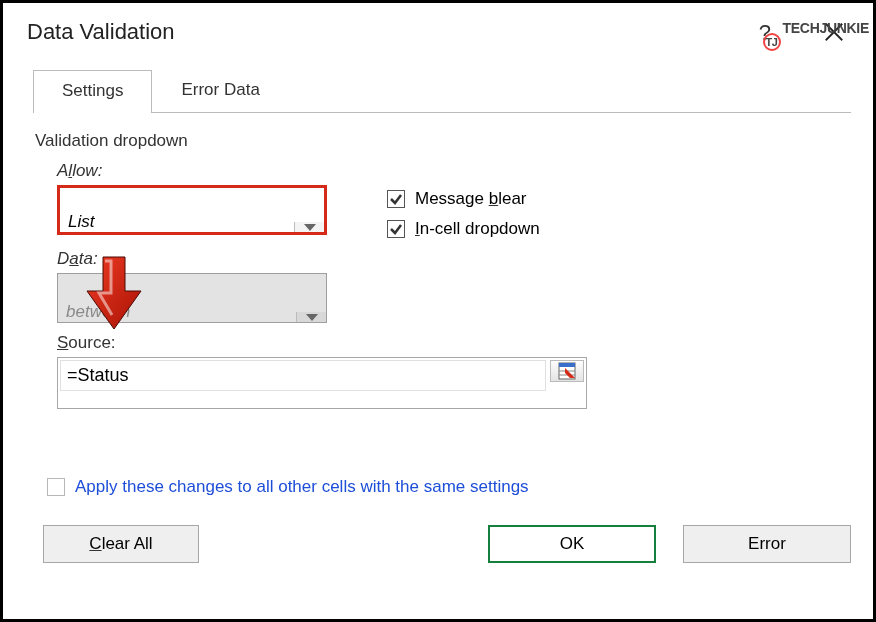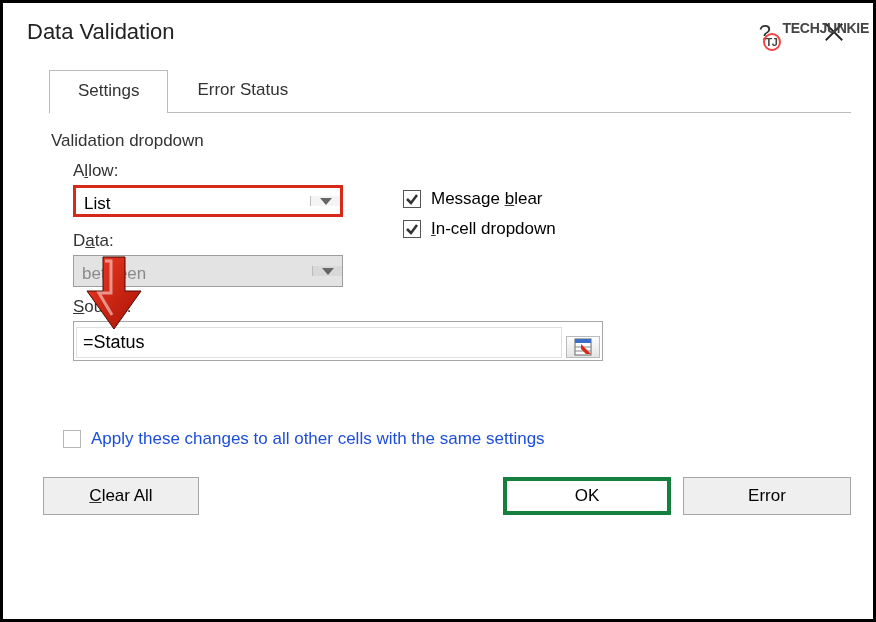--- a/index.html
+++ b/index.html
@@ -59,21 +59,20 @@
       color: #333;
       cursor: pointer;
     }
     .close-btn {
       padding: 2px 10px 0 10px;
       cursor: pointer;
     }
     .close-btn svg { width: 22px; height: 22px; }
     .content {
       padding: 10px 22px 0 30px;
-      margin-left: 16px;
     }
     .tabs {
       display: flex;
       border-bottom: 1px solid #bbb;
       margin-bottom: 6px;
     }
     .tab {
       padding: 10px 28px 12px 28px;
       border: 1px solid transparent;
       border-bottom: none;
@@ -90,34 +89,34 @@
     .criteria-label {
       font-size: 17px;
       color: #333;
       padding: 12px 2px 10px 2px;
     }
     .form-row {
       display: flex;
       align-items: flex-start;
       padding-left: 24px;
     }
-    .col-left { width: 300px; }
+    .col-left { width: 300px; font-style: italic; }
     .lbl {
       display: block;
       font-size: 17px;
       color: #333;
       margin-bottom: 4px;
     }
     .underline-a { text-decoration: underline; text-decoration-color: #333; }
     .dropdown {
       display: flex;
       border: 1px solid #9e9e9e;
-      height: 32px;
+      height: 50px;
       width: 270px;
-      align-items: center;
+      align-items: flex-end;
       background: #fff;
       cursor: pointer;
     }
     .dropdown.highlighted {
       border: 3px solid #d62a18;
     }
     .dropdown.disabled {
       background: #e3e3e3;
       color: #8a8a8a;
     }
@@ -152,23 +151,23 @@
       display: inline-flex;
       align-items: center;
       justify-content: center;
       background: #fff;
     }
     .cb-box.checked svg { width: 14px; height: 14px; stroke: #333; stroke-width: 2.5; fill: none; }
     .source-row { padding-left: 24px; }
     .source-input-wrap {
       display: flex;
       width: 530px;
-      height: 40px;
+      height: 52px;
       border: 1px solid #a7a7a7;
-      align-items: flex-end;
+      align-items: flex-start;
     }
     .source-input {
       flex: 1;
       border: 1px solid #e0e0e0;
       margin: 2px;
       padding: 4px 6px;
       font-size: 18px;
       outline: none;
       font-family: inherit;
     }
@@ -184,36 +183,36 @@
       display: flex;
       align-items: center;
       padding: 68px 0 0 14px;
       color: #1d4ed8;
       font-size: 17px;
     }
     .apply-row .cb-box { border-color: #b7b7b7; }
     .button-row {
       display: flex;
       padding: 28px 22px 0 40px;
-      gap: 12px;
+      gap: 27px;
     }
     .btn {
       height: 38px;
       min-width: 156px;
       border: 1px solid #a7a7a7;
       background: #efefef;
       font-size: 17px;
       display: flex;
       align-items: center;
       justify-content: center;
       cursor: pointer;
     }
     .spacer-flex { flex: 1; }
     .btn.primary {
-      border: 4px solid #15803d;
+      border: 2px solid #15803d;
       background: #fff;
       min-width: 168px;
     }
     .btn.cancel { min-width: 168px; }
     .red-arrow {
       position: absolute;
       left: 82px;
       top: 250px;
       z-index: 10;
       pointer-events: none;
@@ -236,21 +235,21 @@
       <svg viewBox="0 0 24 24">
           <line x1="3" y1="3" x2="21" y2="21" stroke="#222" stroke-width="2"></line>
           <line x1="21" y1="3" x2="3" y2="21" stroke="#222" stroke-width="2"></line>
         </svg>
     </span>
   </div>
 
   <div class="content">
     <div class="tabs">
       <div class="tab active">Settings</div>
-      <div class="tab">Error Status</div>
+      <div class="tab">Error Data</div>
     </div>
 
     <div class="criteria-label">Validation dropdown</div>
 
     <div class="form-row">
       <div class="col-left">
         <span class="lbl"><span>A</span><span class="underline-a">l</span><span>low:</span></span>
         <div class="dropdown highlighted">
           <span class="dd-text">List</span>
           <span class="dd-arrow">

